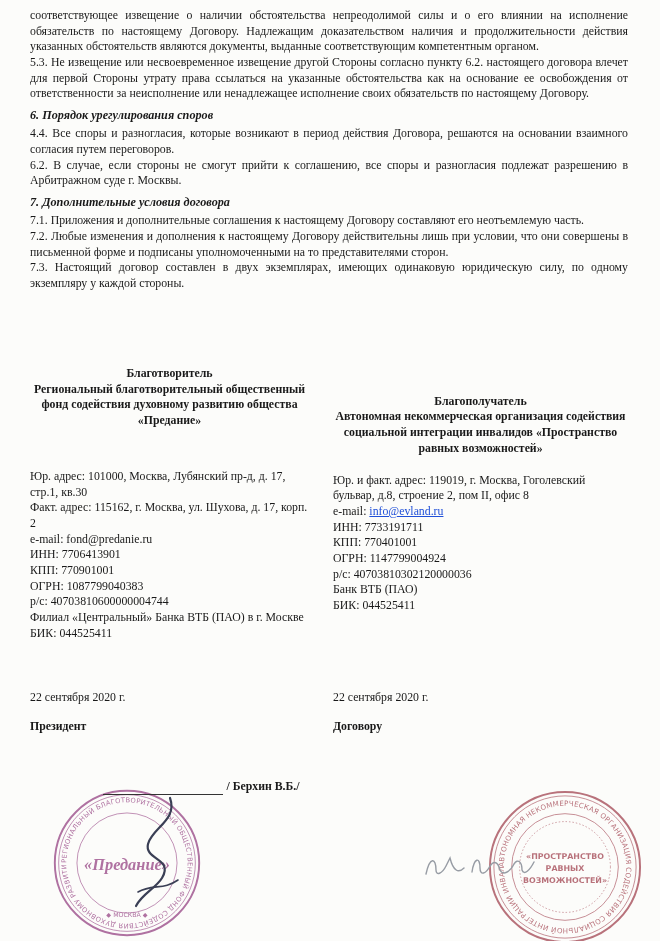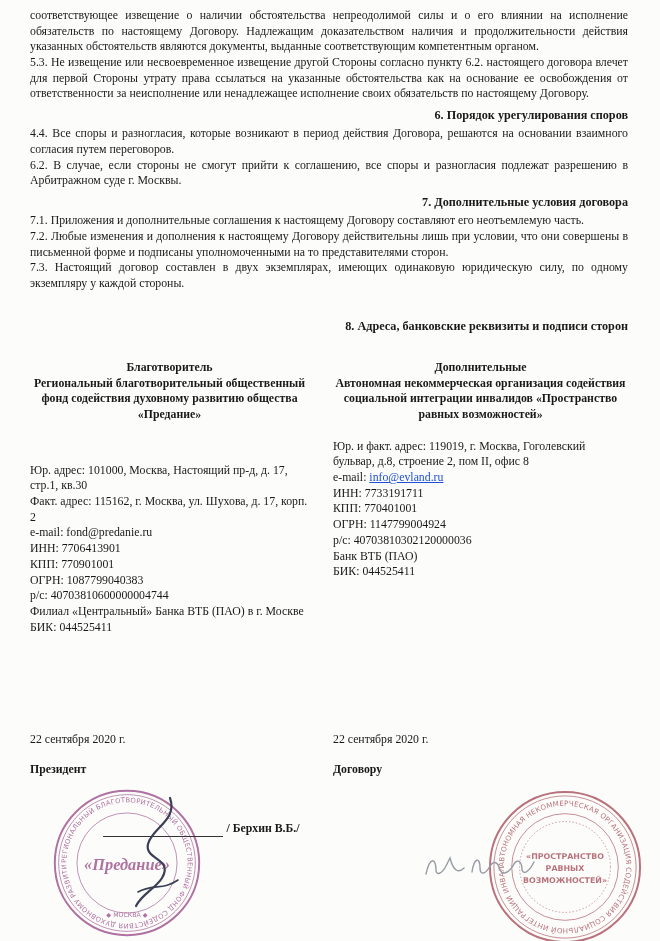--- a/index.html
+++ b/index.html
@@ -4,23 +4,23 @@
 <style>
   * { margin:0; padding:0; box-sizing:border-box; }
   html,body { background:#e8e8e8; }
   .page {
     position:relative; width:660px; height:941px; margin:0 auto;
     background:#fcfcfa; color:#191919; overflow:hidden;
     font-family:"Liberation Serif", serif; font-size:11.8px; line-height:1.33;
     padding:8px 32px 0 30px;
   }
   .para { text-align:justify; }
-  .heading { text-align:right; font-weight:bold; font-size:12.2px; margin:5px 0 3px; }
+  .heading { text-align:left; font-weight:bold; font-size:12.2px; margin:5px 0 3px;font-style:italic; }
   .heading-8 { margin-top:26px; }
-  .columns { display:flex; margin-top:26px; height:372px; }
+  .columns { display:flex; margin-top:26px; height:372px;align-items:center; }
   .col { width:50%; }
   .col-left { padding-right:20px; }
   .col-right { padding-left:4px; }
   .party-role, .party-name { text-align:center; font-weight:bold; }
   .col-left .details { margin-top:40px; }
   .col-right .details { margin-top:16px; }
   .detail-line { text-align:left; }
   .link { color:#1f4fd8; text-decoration:underline; cursor:pointer; }
   .frow { display:flex; position:relative; z-index:2; }
   .fcell { width:50%; }
@@ -49,40 +49,39 @@
 
   <h3 class="heading">6. Порядок урегулирования споров</h3>
   <p class="para">4.4. Все споры и разногласия, которые возникают в период действия Договора, решаются на  основании взаимного согласия путем переговоров.</p>
   <p class="para">6.2. В случае, если стороны не смогут прийти к соглашению, все споры и разногласия подлежат разрешению в Арбитражном суде г. Москвы.</p>
 
   <h3 class="heading">7. Дополнительные условия договора</h3>
   <p class="para">7.1. Приложения и дополнительные соглашения к настоящему Договору составляют его неотъемлемую часть.</p>
   <p class="para">7.2. Любые изменения и дополнения к настоящему Договору действительны лишь при условии, что они совершены в письменной форме и подписаны уполномоченными на то представителями сторон.</p>
   <p class="para">7.3. Настоящий договор составлен в двух экземплярах, имеющих одинаковую юридическую силу, по одному экземпляру у каждой стороны.</p>
 
-  <h3 class="heading heading-8">8. Адреса, банковские реквизиты и подписи сторон</h3>
 
   <div class="columns">
     <div class="col col-left">
       <div class="party-role">Благотворитель</div>
       <div class="party-name">Региональный благотворительный общественный фонд содействия духовному развитию общества «Предание»</div>
       <div class="details">
-        <div class="detail-line">Юр. адрес: 101000, Москва, Настоящий пр-д, д. 17, стр.1, кв.30</div>
+        <div class="detail-line">Юр. адрес: 101000, Москва, Лубянский пр-д, д. 17, стр.1, кв.30</div>
         <div class="detail-line">Факт. адрес: 115162, г. Москва, ул. Шухова, д. 17, корп. 2</div>
         <div class="detail-line">e-mail: fond@predanie.ru</div>
         <div class="detail-line">ИНН: 7706413901</div>
         <div class="detail-line">КПП: 770901001</div>
         <div class="detail-line">ОГРН: 1087799040383</div>
         <div class="detail-line">р/с: 40703810600000004744</div>
         <div class="detail-line">Филиал «Центральный» Банка ВТБ (ПАО) в г. Москве</div>
         <div class="detail-line">БИК: 044525411</div>
       </div>
     </div>
     <div class="col col-right">
-      <div class="party-role">Дополнительные</div>
+      <div class="party-role">Благополучатель</div>
       <div class="party-name">Автономная некоммерческая организация содействия социальной интеграции инвалидов «Пространство равных возможностей»</div>
       <div class="details">
         <div class="detail-line">Юр. и факт. адрес: 119019, г. Москва, Гоголевский бульвар, д.8, строение 2, пом II, офис 8</div>
         <div class="detail-line"><span>e-mail: </span><a class="link">info@evland.ru</a></div>
         <div class="detail-line">ИНН: 7733191711</div>
         <div class="detail-line">КПП: 770401001</div>
         <div class="detail-line">ОГРН: 1147799004924</div>
         <div class="detail-line">р/с: 40703810302120000036</div>
         <div class="detail-line">Банк ВТБ (ПАО)</div>
         <div class="detail-line">БИК: 044525411</div>

